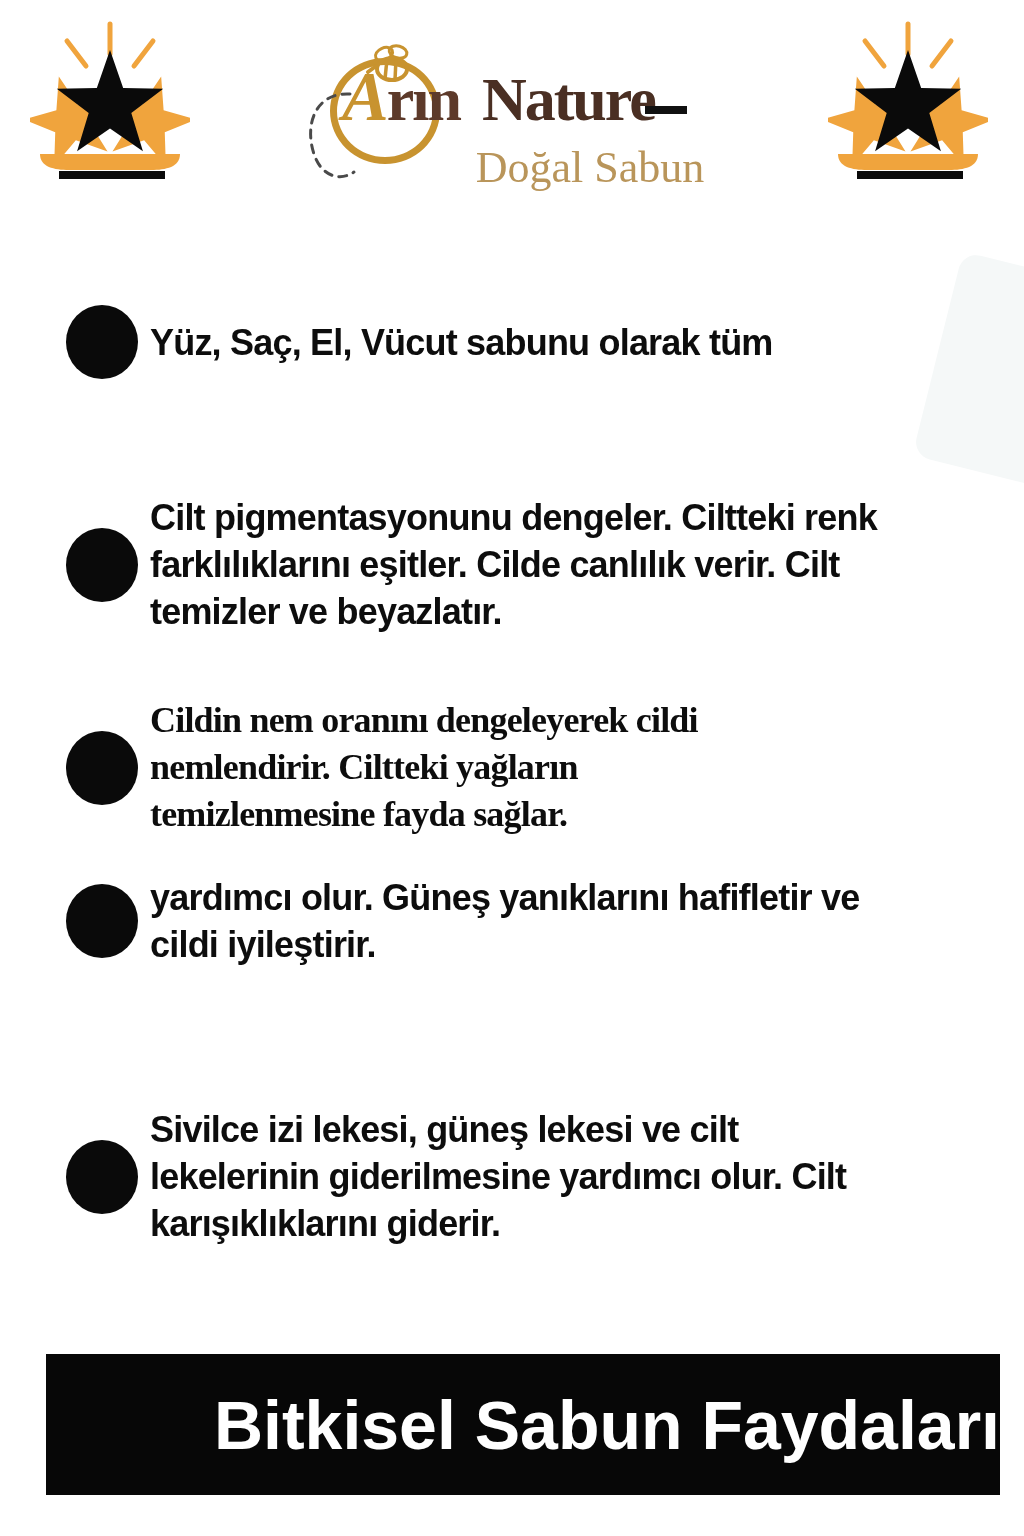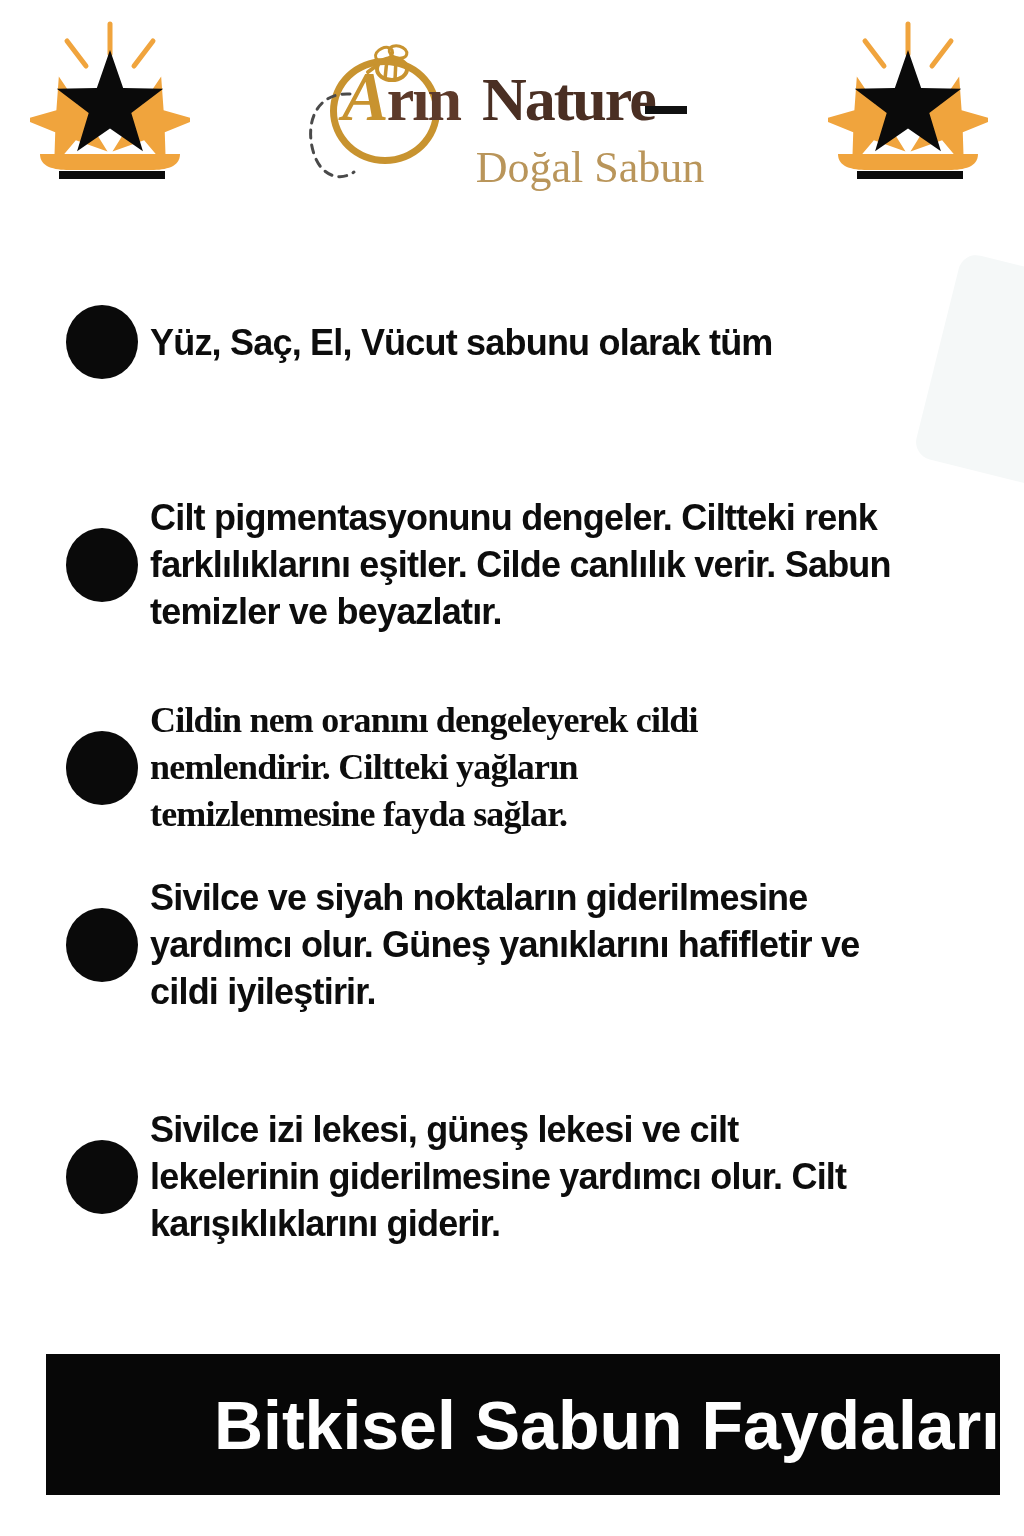--- a/index.html
+++ b/index.html
@@ -140,38 +140,37 @@
     <div class="dot"></div>
     <div class="lines">
           <div class="line">Yüz, Saç, El, Vücut sabunu olarak tüm</div>
         </div>
   </div>
 
   <div class="benefit b1">
     <div class="dot"></div>
     <div class="lines">
           <div class="line">Cilt pigmentasyonunu dengeler. Ciltteki renk</div>
-          <div class="line">farklılıklarını eşitler. Cilde canlılık verir. Sabun</div>
+          <div class="line">farklılıklarını eşitler. Cilde canlılık verir. Cilt</div>
           <div class="line">temizler ve beyazlatır.</div>
         </div>
   </div>
 
   <div class="benefit b2">
     <div class="dot"></div>
     <div class="lines">
           <div class="line">Cildin nem oranını dengeleyerek cildi</div>
           <div class="line">nemlendirir. Ciltteki yağların</div>
           <div class="line">temizlenmesine fayda sağlar.</div>
         </div>
   </div>
 
   <div class="benefit b3">
     <div class="dot"></div>
     <div class="lines">
-          <div class="line">Sivilce ve siyah noktaların giderilmesine</div>
           <div class="line">yardımcı olur. Güneş yanıklarını hafifletir ve</div>
           <div class="line">cildi iyileştirir.</div>
         </div>
   </div>
 
   <div class="benefit b4">
     <div class="dot"></div>
     <div class="lines">
           <div class="line">Sivilce izi lekesi, güneş lekesi ve cilt</div>
           <div class="line">lekelerinin giderilmesine yardımcı olur. Cilt</div>

